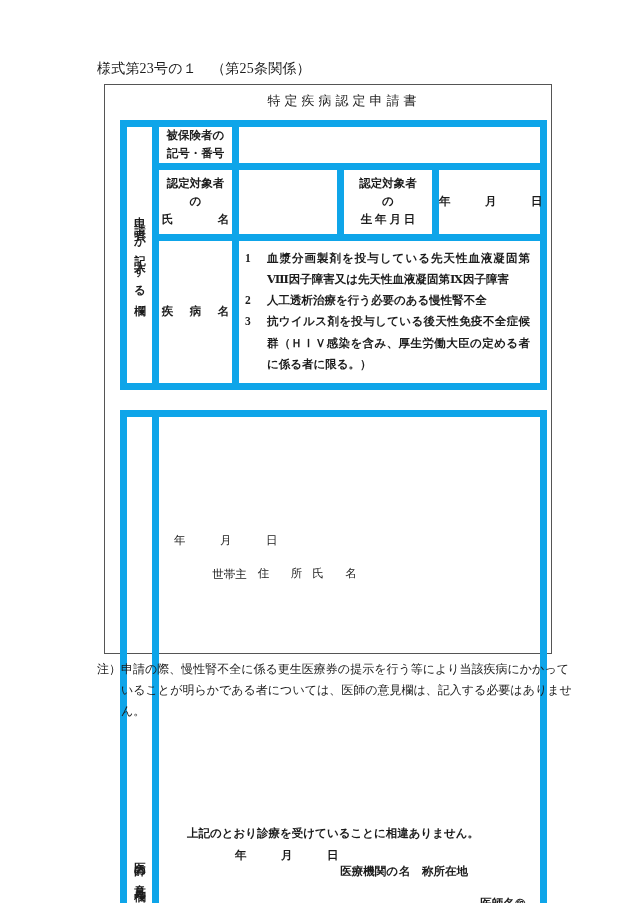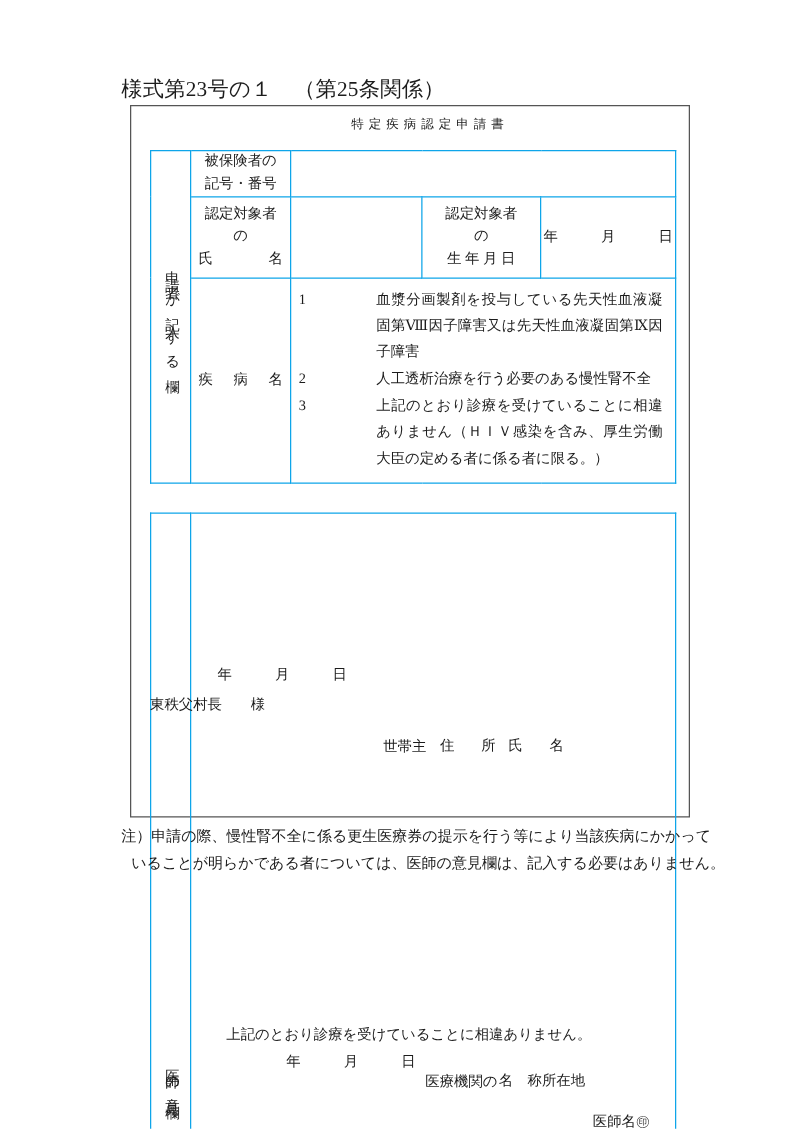--- a/index.html
+++ b/index.html
@@ -15,21 +15,21 @@
     color: #1c1c1c;
     font-size: 11px;
     overflow: hidden;
   }
 
   
   .form-no {
     position: absolute;
     left: 97px;
     top: 60px;
-    font-size: 17px;
+    font-size: 14px;
     letter-spacing: 0.2px;
     white-space: pre;
   }
 
   
   .page-frame {
     position: absolute;
     left: 104px;
     top: 84px;
     width: 448px;
@@ -38,36 +38,37 @@
     box-sizing: border-box;
   }
 
   
   .doc-title {
     position: absolute;
     left: 104px;
     top: 92px;
     width: 476px;
     text-align: center;
-    font-size: 10px;
+    font-size: 13px;
     letter-spacing: 4px;
     text-indent: 4px;
   }
 
   
   table.grid {
     position: absolute;
     border-collapse: collapse;
     table-layout: fixed;
   }
   table.grid td {
-    border: 1px solid #0ea5e9;
+    border: 7px solid #0ea5e9;
     vertical-align: middle;
     font-size: 11.5px;
     padding: 0;
+    font-weight: bold;
   }
 
   
   #applicant-table {
     left: 120px;
     top: 120px;
     width: 420px;
   }
 
   .v-label {
@@ -115,21 +116,20 @@
     align-items: flex-start;
   }
   .disease-num {
     width: 22px;
     flex: 0 0 22px;
     text-align: left;
   }
   .disease-text {
     flex: 1 1 auto;
     text-align: justify;
-    margin-left: 40px;
   }
 
   
   #doctor-table {
     left: 120px;
     top: 410px;
     width: 420px;
   }
   .doctor-body {
     padding: 8px 10px 10px 10px;
@@ -185,21 +185,21 @@
     white-space: pre;
   }
   .apply-to {
     margin-top: 4px;
     margin-left: 2px;
     white-space: pre;
   }
   .householder-block {
     margin-top: 14px;
     display: flex;
-    justify-content: flex-end;
+    justify-content: center;
     padding-right: 86px;
     align-items: center;
   }
   .householder-label { margin-right: 6px; }
   .householder-stack {
     display: flex;
     flex-direction: row;
     line-height: 1.55;
   }
   .householder-stack span {
@@ -210,21 +210,21 @@
 
   
   .footnote {
     position: absolute;
     left: 97px;
     top: 659px;
     width: 486px;
     font-size: 12px;
     line-height: 1.75;
   }
-  .footnote .fn-line2 { margin-left: 8px; }
+  .footnote .fn-line2 { margin-left: 24px; }
 </style>
 </head>
 <body>
 
 <div class="form-no">様式第23号の１　（第25条関係）</div>
 
 <div class="page-frame"></div>
 
 <div class="doc-title">特定疾病認定申請書</div>
 
@@ -270,21 +270,21 @@
           <div class="disease-item">
             <span class="disease-num">1</span>
             <span class="disease-text">血漿分画製剤を投与している先天性血液凝固第Ⅷ因子障害又は先天性血液凝固第Ⅸ因子障害</span>
           </div>
           <div class="disease-item">
             <span class="disease-num">2</span>
             <span class="disease-text">人工透析治療を行う必要のある慢性腎不全</span>
           </div>
           <div class="disease-item">
             <span class="disease-num">3</span>
-            <span class="disease-text">上記のとおり診療を受けていることに相違ありません（ＨＩＶ感染を含み、厚生労働大臣の定める者に係る者に限る。）</span>
+            <span class="disease-text">抗ウイルス剤を投与している後天性免疫不全症候群（ＨＩＶ感染を含み、厚生労働大臣の定める者に係る者に限る。）</span>
           </div>
         </div>
       </td>
     </tr>
   </tbody>
 </table>
 
 <table class="grid" id="doctor-table">
   <colgroup>
     <col style="width:32px">
@@ -311,21 +311,20 @@
             <span class="seal">㊞</span>
           </div>
         </div>
       </td>
     </tr>
   </tbody>
 </table>
 
 <div class="apply-block">
   <div class="apply-date">年　　　月　　　日</div>
-  <div class="apply-to">東秩父村長　　様</div>
   <div class="householder-block">
     <span class="householder-label">世帯主</span>
     <span class="householder-stack">
       <span>住　所</span>
       <span>氏　名</span>
     </span>
   </div>
 </div>
 
 <div class="footnote">

